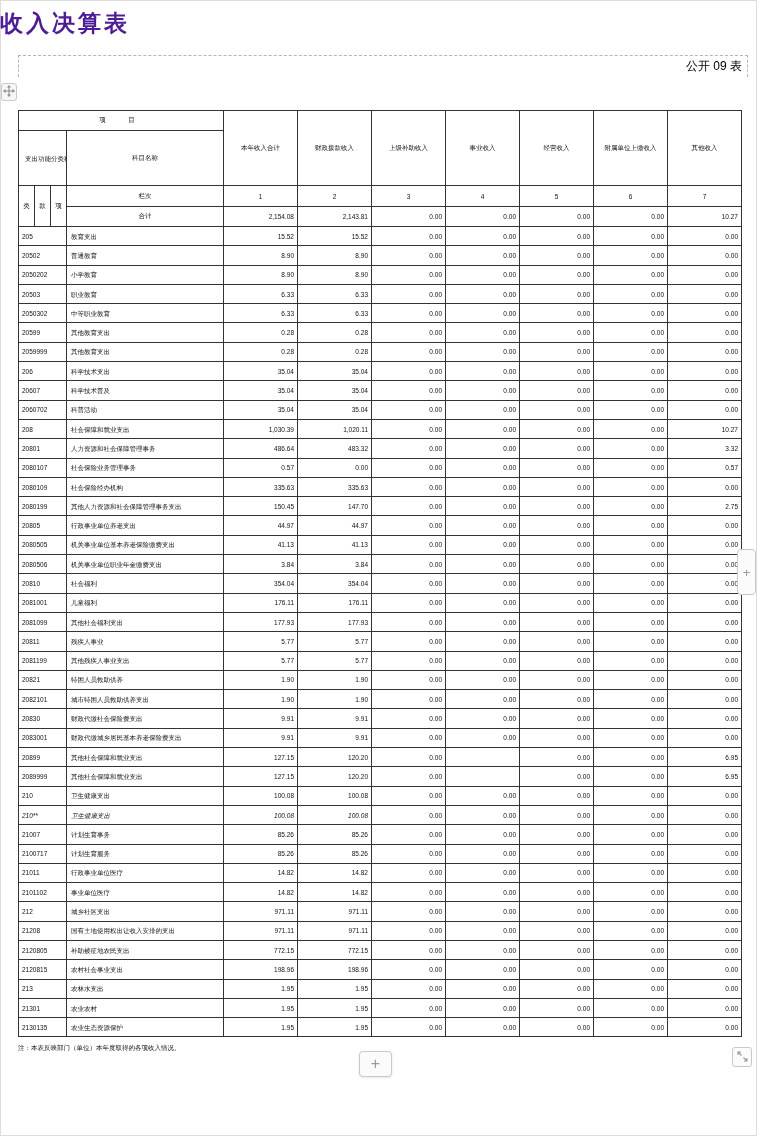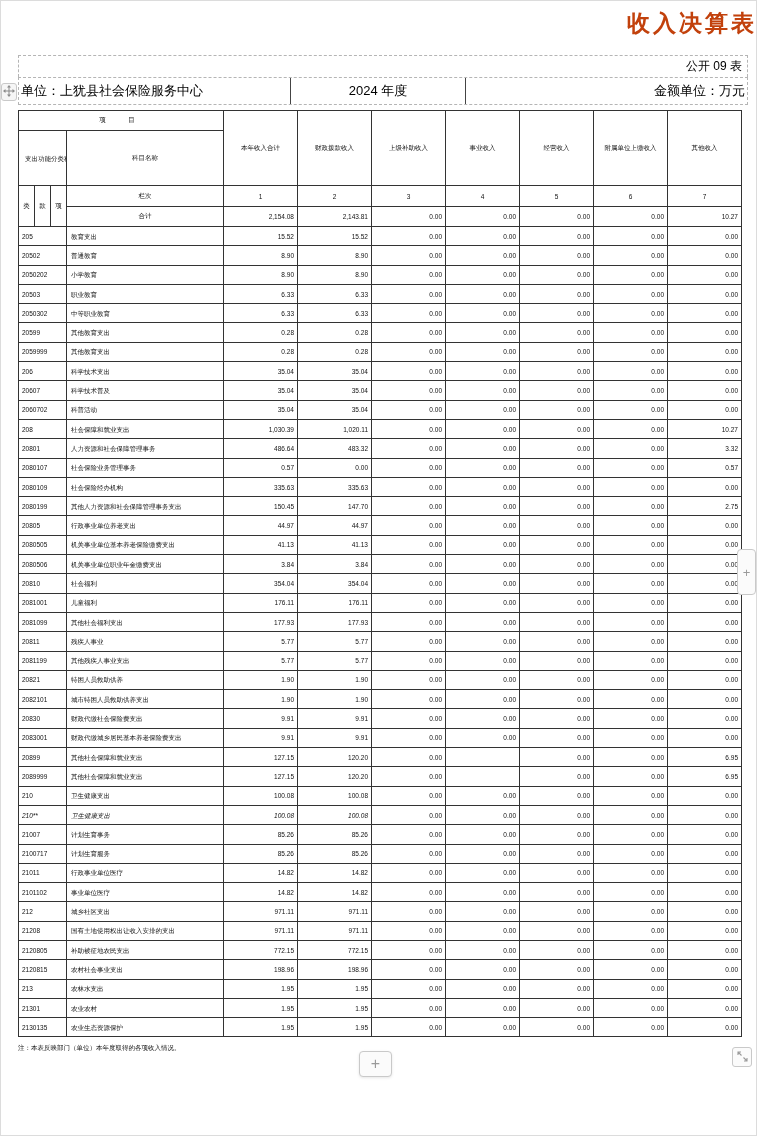--- a/index.html
+++ b/index.html
@@ -7,22 +7,22 @@
   body {
     background: #fff;
     font-family: "Liberation Sans", "DejaVu Sans", sans-serif;
     position: relative;
     overflow: hidden;
     color: #111;
   }
   .frame { position: absolute; inset: 0; border: 1px solid #dcdcdc; pointer-events: none; }
   .title {
     position: absolute; top: 8px; left: 0; width: 100%;
-    text-align: right; font-size: 23px; font-weight: bold;
-    letter-spacing: 3px; color: #c2410c;
+    text-align: left; font-size: 23px; font-weight: bold;
+    letter-spacing: 3px; color: #4c1d95;
   }
   
   .infobox { position: absolute; left: 18px; top: 55px; width: 730px; }
   .info-row1 {
     height: 22px; border: 1px dashed #b5b5b5; border-bottom: none;
     display: flex; align-items: center; justify-content: flex-end;
     padding-right: 5px; font-size: 12px; color: #000;
   }
   .info-row2 { height: 28px; border: 1px dashed #b5b5b5; display: flex; font-size: 13px; color: #000; }
   .info-cell { display: flex; align-items: center; }
@@ -71,25 +71,20 @@
 </style>
 </head>
 <body>
 
 <div class="frame"></div>
 
 <div class="title">收入决算表</div>
 
 <div class="infobox">
   <div class="info-row1">公开 09 表</div>
-  <div class="info-row2">
-    <div class="info-cell cell-unit">单位：上犹县社会保险服务中心</div>
-    <div class="info-cell cell-year">2024 年度</div>
-    <div class="info-cell cell-amt">金额单位：万元</div>
-  </div>
 </div>
 
 <table class="decision">
   <colgroup>
     <col style="width:16px">
       <col style="width:16px">
       <col style="width:16px">
     <col style="width:157px">
     <col style="width:74px">
       <col style="width:74px">

